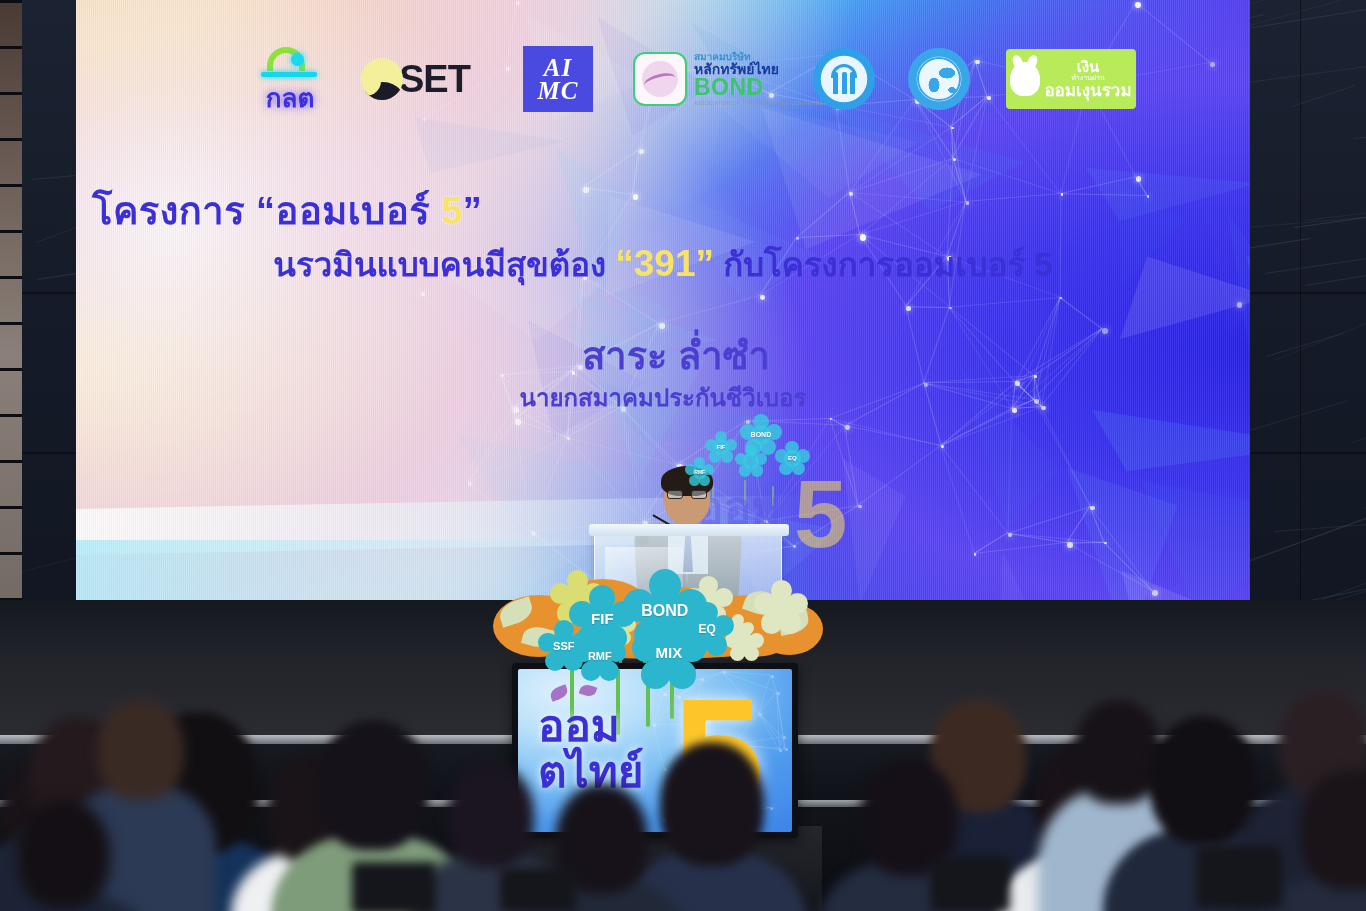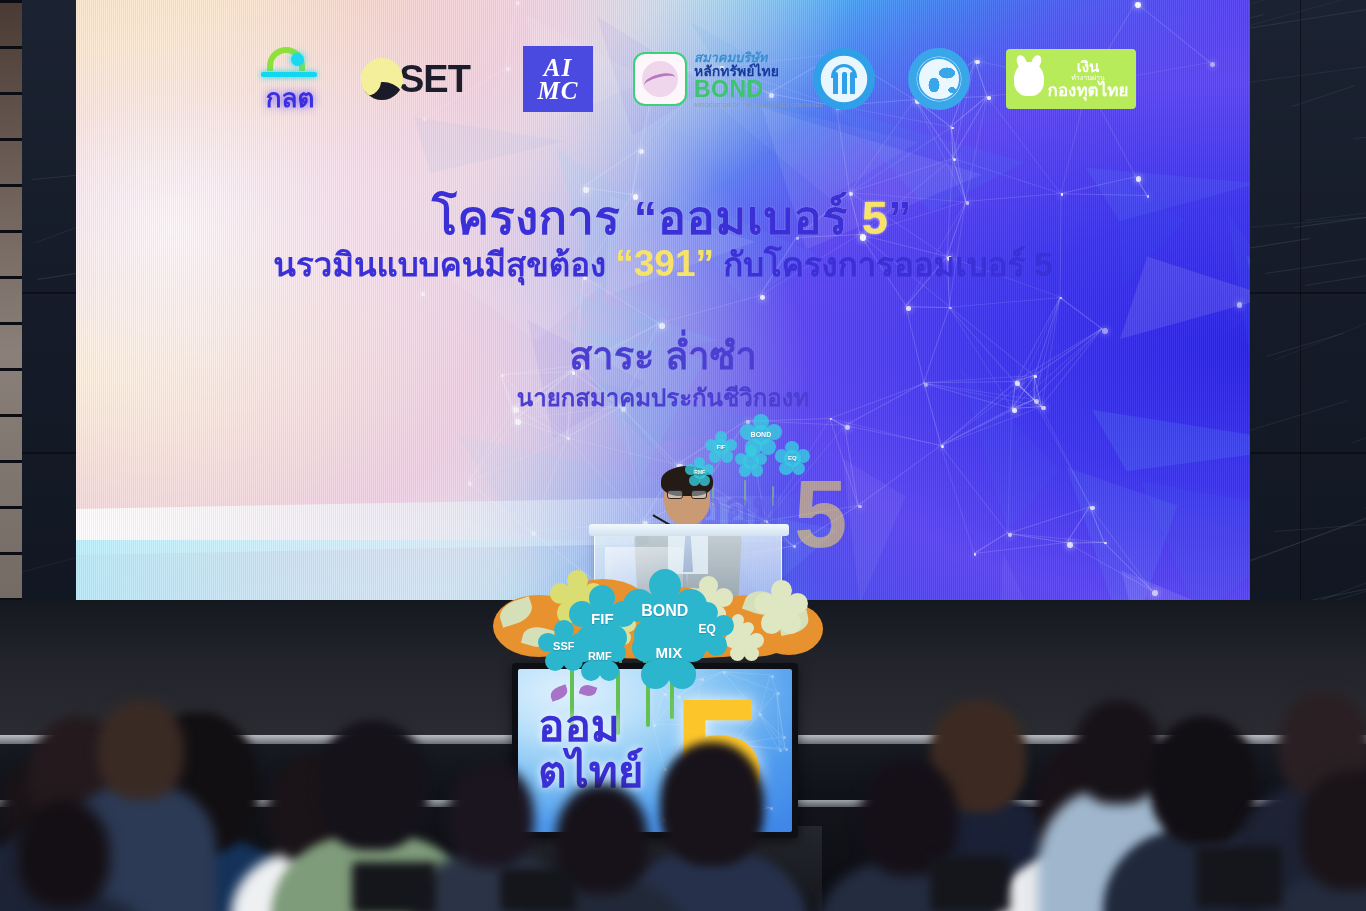--- a/index.html
+++ b/index.html
@@ -85,21 +85,21 @@
   .aimc span { color:#fff; font-style:italic; font-weight:bold; font-size:25px;
                font-family:"Liberation Serif",serif; letter-spacing:1px; }
 
   .asco { display:flex; align-items:center; gap:7px; }
   .asco-box { width:54px; height:54px; border:2.5px solid #3dd07a; border-radius:12px;
               background:#fdf6fb; display:flex; align-items:center; justify-content:center; }
   .asco-circ { width:36px; height:36px; border-radius:50%; background:#f0d6ec; position:relative; overflow:hidden; }
   .asco-circ::after { content:""; position:absolute; left:2px; top:13px; width:32px; height:12px;
               border-top:3px solid #b878c0; border-radius:50%; transform:rotate(-14deg); }
   .asco-txt { line-height:1; }
-  .asco-l1 { font-size:13px; color:#3a8fd0; font-weight:bold;font-style:italic; }
+  .asco-l1 { font-size:10px; color:#3a8fd0; font-weight:bold; }
   .asco-l2 { font-size:14px; color:#163a9c; font-weight:bold; }
   .asco-l3 { font-size:23px; color:#3dc46f; font-weight:bold; letter-spacing:.5px; }
   .asco-l4 { font-size:5px; color:#8a9aa8; letter-spacing:.3px; margin-top:2px; }
 
   .seal { width:62px; height:62px; border-radius:50%; position:relative;
           background:radial-gradient(circle,#e8f6ff 52%,#2f9fe8 54%,#2f9fe8 100%); }
   .seal::before { content:""; position:absolute; inset:5px; border-radius:50%;
           border:2.5px solid #2f9fe8; }
   .seal-in { position:absolute; left:50%; top:50%; transform:translate(-50%,-50%);
           width:30px; height:30px; }
@@ -129,29 +129,29 @@
   .fund-mascot::before { content:""; position:absolute; left:3px; top:-7px; width:9px; height:13px;
           background:#fff; border-radius:50% 50% 0 0; transform:rotate(-22deg); }
   .fund-mascot::after { content:""; position:absolute; right:3px; top:-7px; width:9px; height:13px;
           background:#fff; border-radius:50% 50% 0 0; transform:rotate(22deg); }
   .fund-txt { line-height:1.05; text-align:center; }
   .fund-l1 { font-size:15px; color:#fff; font-weight:bold; }
   .fund-l2 { font-size:7px; color:#fff; }
   .fund-l3 { font-size:17px; color:#fff; font-weight:bold; }
 
   
-  .slide-title { position:absolute; left:9px; top:180px; width:100%; text-align:center;
-      font-size:47px; font-weight:bold; color:#3b2fd6; letter-spacing:.5px;
+  .slide-title { position:absolute; left:16px; top:180px; width:100%; text-align:left;
+      font-size:38px; font-weight:bold; color:#3b2fd6; letter-spacing:.5px;
       text-shadow:0 0 1px rgba(255,255,255,.6); }
   .slide-title .q { color:#3b2fd6; }
   .slide-title .five { color:#f7e36a; text-shadow:0 0 3px rgba(255,255,255,.7); }
   .slide-sub { position:absolute; left:0; top:238px; width:100%; text-align:center;
       font-size:33px; font-weight:bold; color:#3b2fd6; }
   .slide-sub .n555 { color:#f7e36a; font-size:37px; }
-  .spk-name { position:absolute; left:0; top:325px; width:100%; text-align:center;
+  .spk-name { position:absolute; left:13px; top:325px; width:100%; text-align:center;
       font-size:38px; font-weight:bold; color:#4b3fd2; }
   .spk-role { position:absolute; left:0; top:378px; width:100%; text-align:center;
       font-size:24px; font-weight:bold; color:#4b3fd2; }
 
   
   .wm { position:absolute; left:610px; top:440px; width:180px; height:120px; }
   .wm-text { position:absolute; left:10px; top:48px; font-size:46px; font-weight:bold;
       color:rgba(90,80,230,.40); line-height:.9; }
   .wm-5 { position:absolute; left:108px; top:26px; font-size:96px; font-weight:bold;
       color:rgba(247,219,90,.55); line-height:1; }
@@ -802,36 +802,36 @@
           <div class="globe-top">สมาคมประกันชีวิตไทย</div>
         </div>
       </div>
 
       <div class="logo" style="left:930px;">
         <div class="fund">
           <div class="fund-mascot"></div>
           <div class="fund-txt">
             <div class="fund-l1">เงิน</div>
             <div class="fund-l2">ทำงานผ่าน</div>
-            <div class="fund-l3">กองทุตไทย</div>
+            <div class="fund-l3">ออมเงุนรวม</div>
           </div>
         </div>
       </div>
     </div>
 
     <div class="slide-title">
       <span>โครงการ </span><span class="q">“ออมเบอร์ </span><span class="five">5</span><span class="q">”</span>
     </div>
 
     <div class="slide-sub">
       <span>นรวมินแบบคนมีสุขต้อง </span><span class="n555">“391”</span><span> กับโครงการออมเบอร์ 5</span>
     </div>
 
     <div class="spk-name">สาระ ล่ำซำ</div>
-    <div class="spk-role">นายกสมาคมประกันชีวิกองท</div>
+    <div class="spk-role">นายกสมาคมประกันชีวิเบอร</div>
 
     <div class="wm">
       <div id="wmflowers">
           <div class="fl" style="left: 58px; top: -22px; width: 33.8px; height: 33.8px; z-index: 3;">
             <div class="petal" style="left: 8.84px; top: -4.004px; width: 16.12px; height: 16.12px; background: rgba(54, 206, 224, 0.78);"></div>
             <div class="petal" style="left: -4.004px; top: 6.136px; width: 16.12px; height: 16.12px; background: rgba(54, 206, 224, 0.78);"></div>
             <div class="petal" style="left: 21.684px; top: 6.136px; width: 16.12px; height: 16.12px; background: rgba(54, 206, 224, 0.78);"></div>
             <div class="petal" style="left: 1.404px; top: 21.008px; width: 16.12px; height: 16.12px; background: rgba(54, 206, 224, 0.78);"></div>
             <div class="petal" style="left: 16.276px; top: 21.008px; width: 16.12px; height: 16.12px; background: rgba(54, 206, 224, 0.78);"></div>
             <div class="petal" style="left: 6.5px; top: 6.5px; width: 20.8px; height: 20.8px; background: rgba(54, 206, 224, 0.78);"></div>

